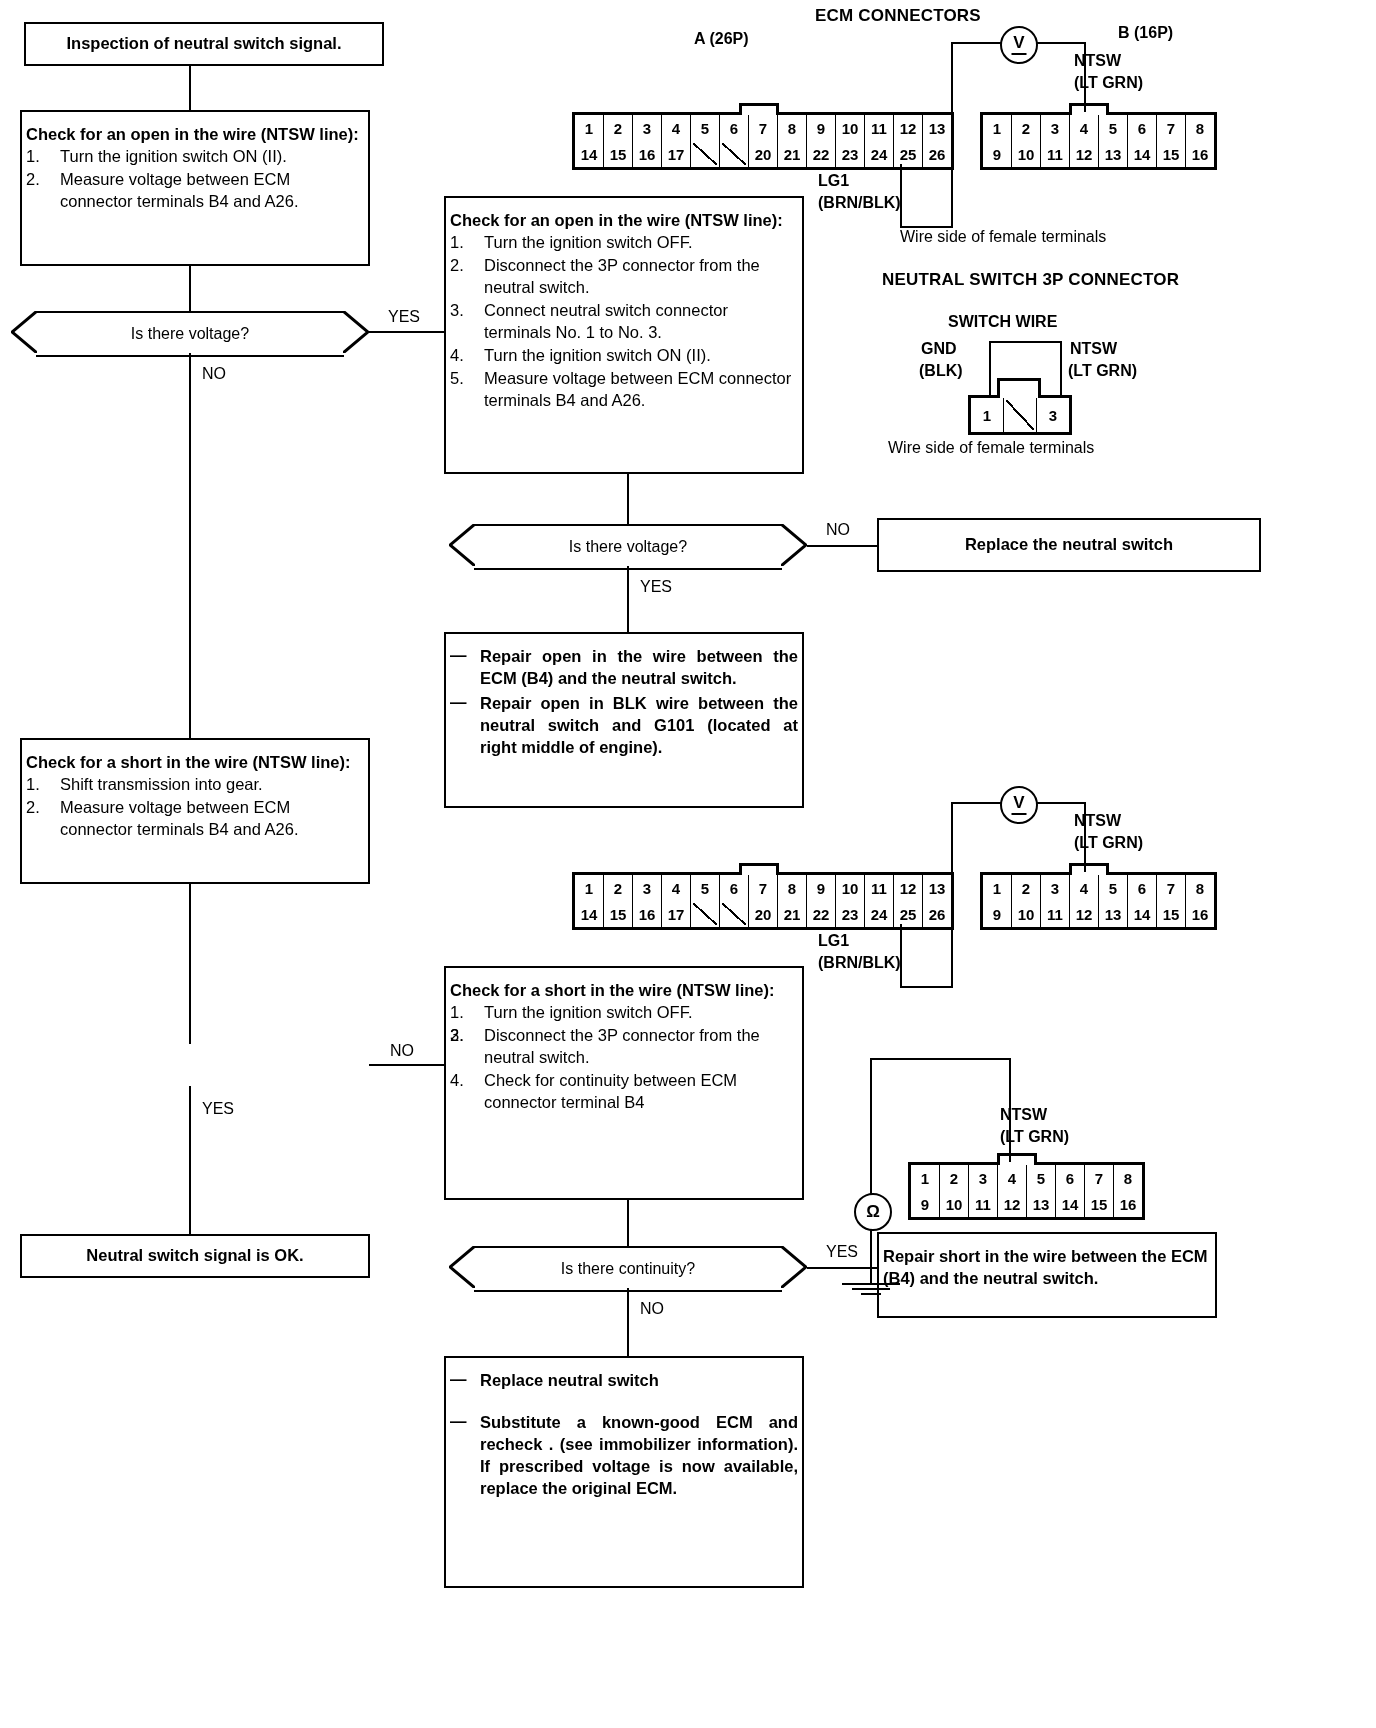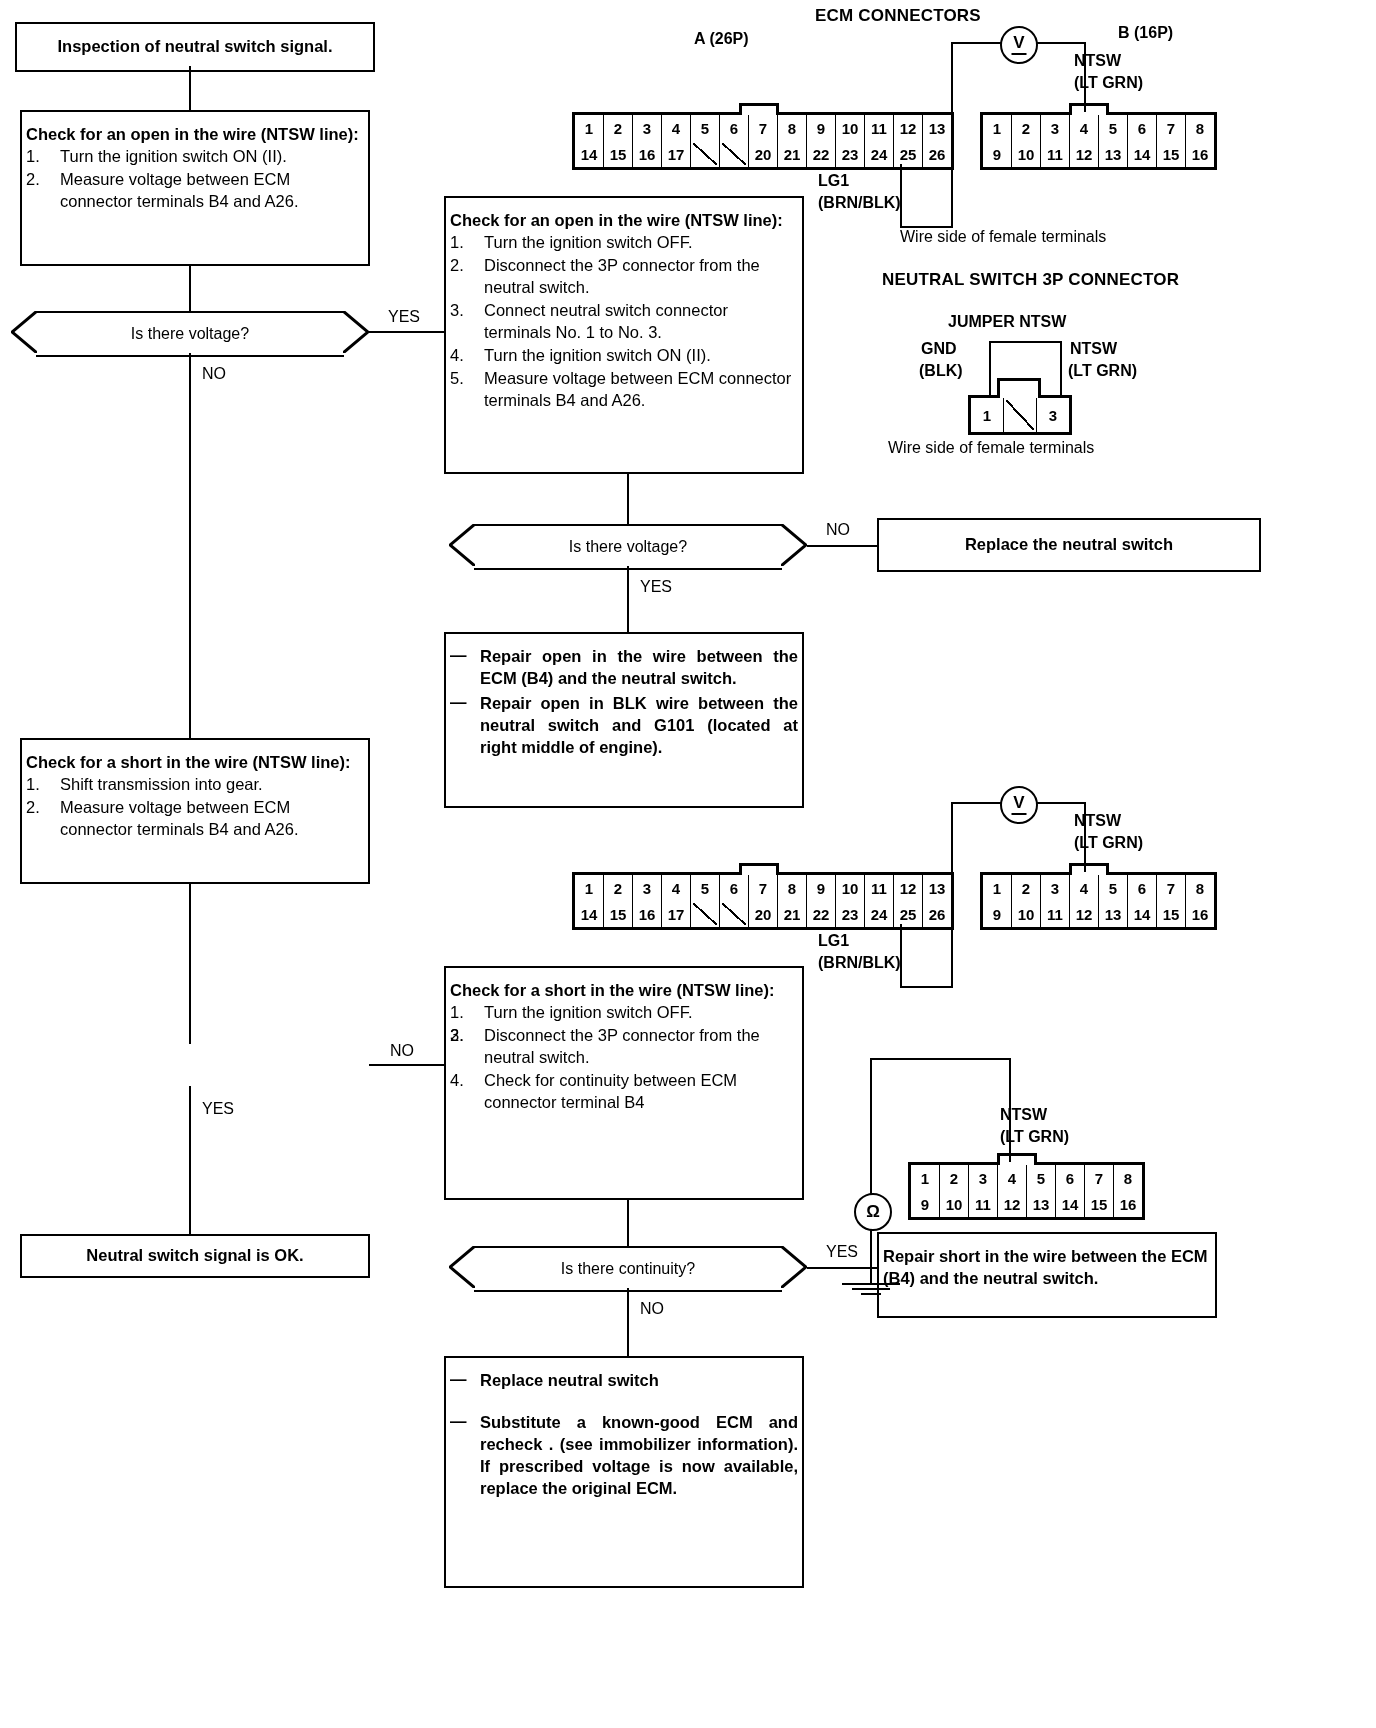--- a/index.html
+++ b/index.html
@@ -76,21 +76,21 @@
 
   
   .gnd{position:absolute;}
   .gnd i{display:block;height:0;border-top:2.5px solid #000;margin:0 auto 3px;}
 </style>
 </head>
 <body>
 
 <div id="stage">
 
-  <div class="abs pbox center" style="left:15px;top:22px;width:360px;height:50px;">
+  <div class="abs pbox center" style="left:24px;top:22px;width:360px;height:44px;">
     <span>Inspection of neutral switch signal.</span>
   </div>
   <div class="vline" style="left:189px;top:66px;height:44px;"></div>
 
   <div class="abs pbox" style="left:20px;top:110px;width:350px;height:156px;">
     <div class="hdr">Check for an open in the wire (NTSW line):</div>
     <ol class="steps">
       <li><span class="num">1.</span><span>Turn the ignition switch ON (II).</span></li>
       <li><span class="num">2.</span><span>Measure voltage between ECM connector terminals B4 and A26.</span></li>
     </ol>
@@ -279,21 +279,21 @@
   <div class="vline" style="left:951px;top:42px;height:184px;"></div>
   <div class="hline" style="left:900px;top:226px;width:53px;"></div>
   <div class="vline" style="left:900px;top:164px;height:64px;"></div>
 
   <div class="hline" style="left:1032px;top:42px;width:54px;"></div>
   <div class="vline" style="left:1084px;top:42px;height:70px;"></div>
 
   <div class="cap" style="left:900px;top:228px;">Wire side of female terminals</div>
 
   <div class="capb big" style="left:862px;top:270px;">NEUTRAL SWITCH 3P CONNECTOR</div>
-  <div class="capb" style="left:948px;top:313px;">JUMPER NTSW</div>
+  <div class="capb" style="left:948px;top:313px;">SWITCH WIRE</div>
   <div class="capb" style="left:921px;top:340px;">GND</div>
   <div class="capb" style="left:919px;top:362px;">(BLK)</div>
   <div class="capb" style="left:1070px;top:340px;">NTSW</div>
   <div class="capb" style="left:1068px;top:362px;">(LT GRN)</div>
 
   <div class="vline" style="left:989px;top:341px;height:54px;"></div>
   <div class="hline" style="left:989px;top:341px;width:73px;"></div>
   <div class="vline" style="left:1060px;top:341px;height:54px;"></div>
 
   <div class="conn" style="left:968px;top:395px;">

